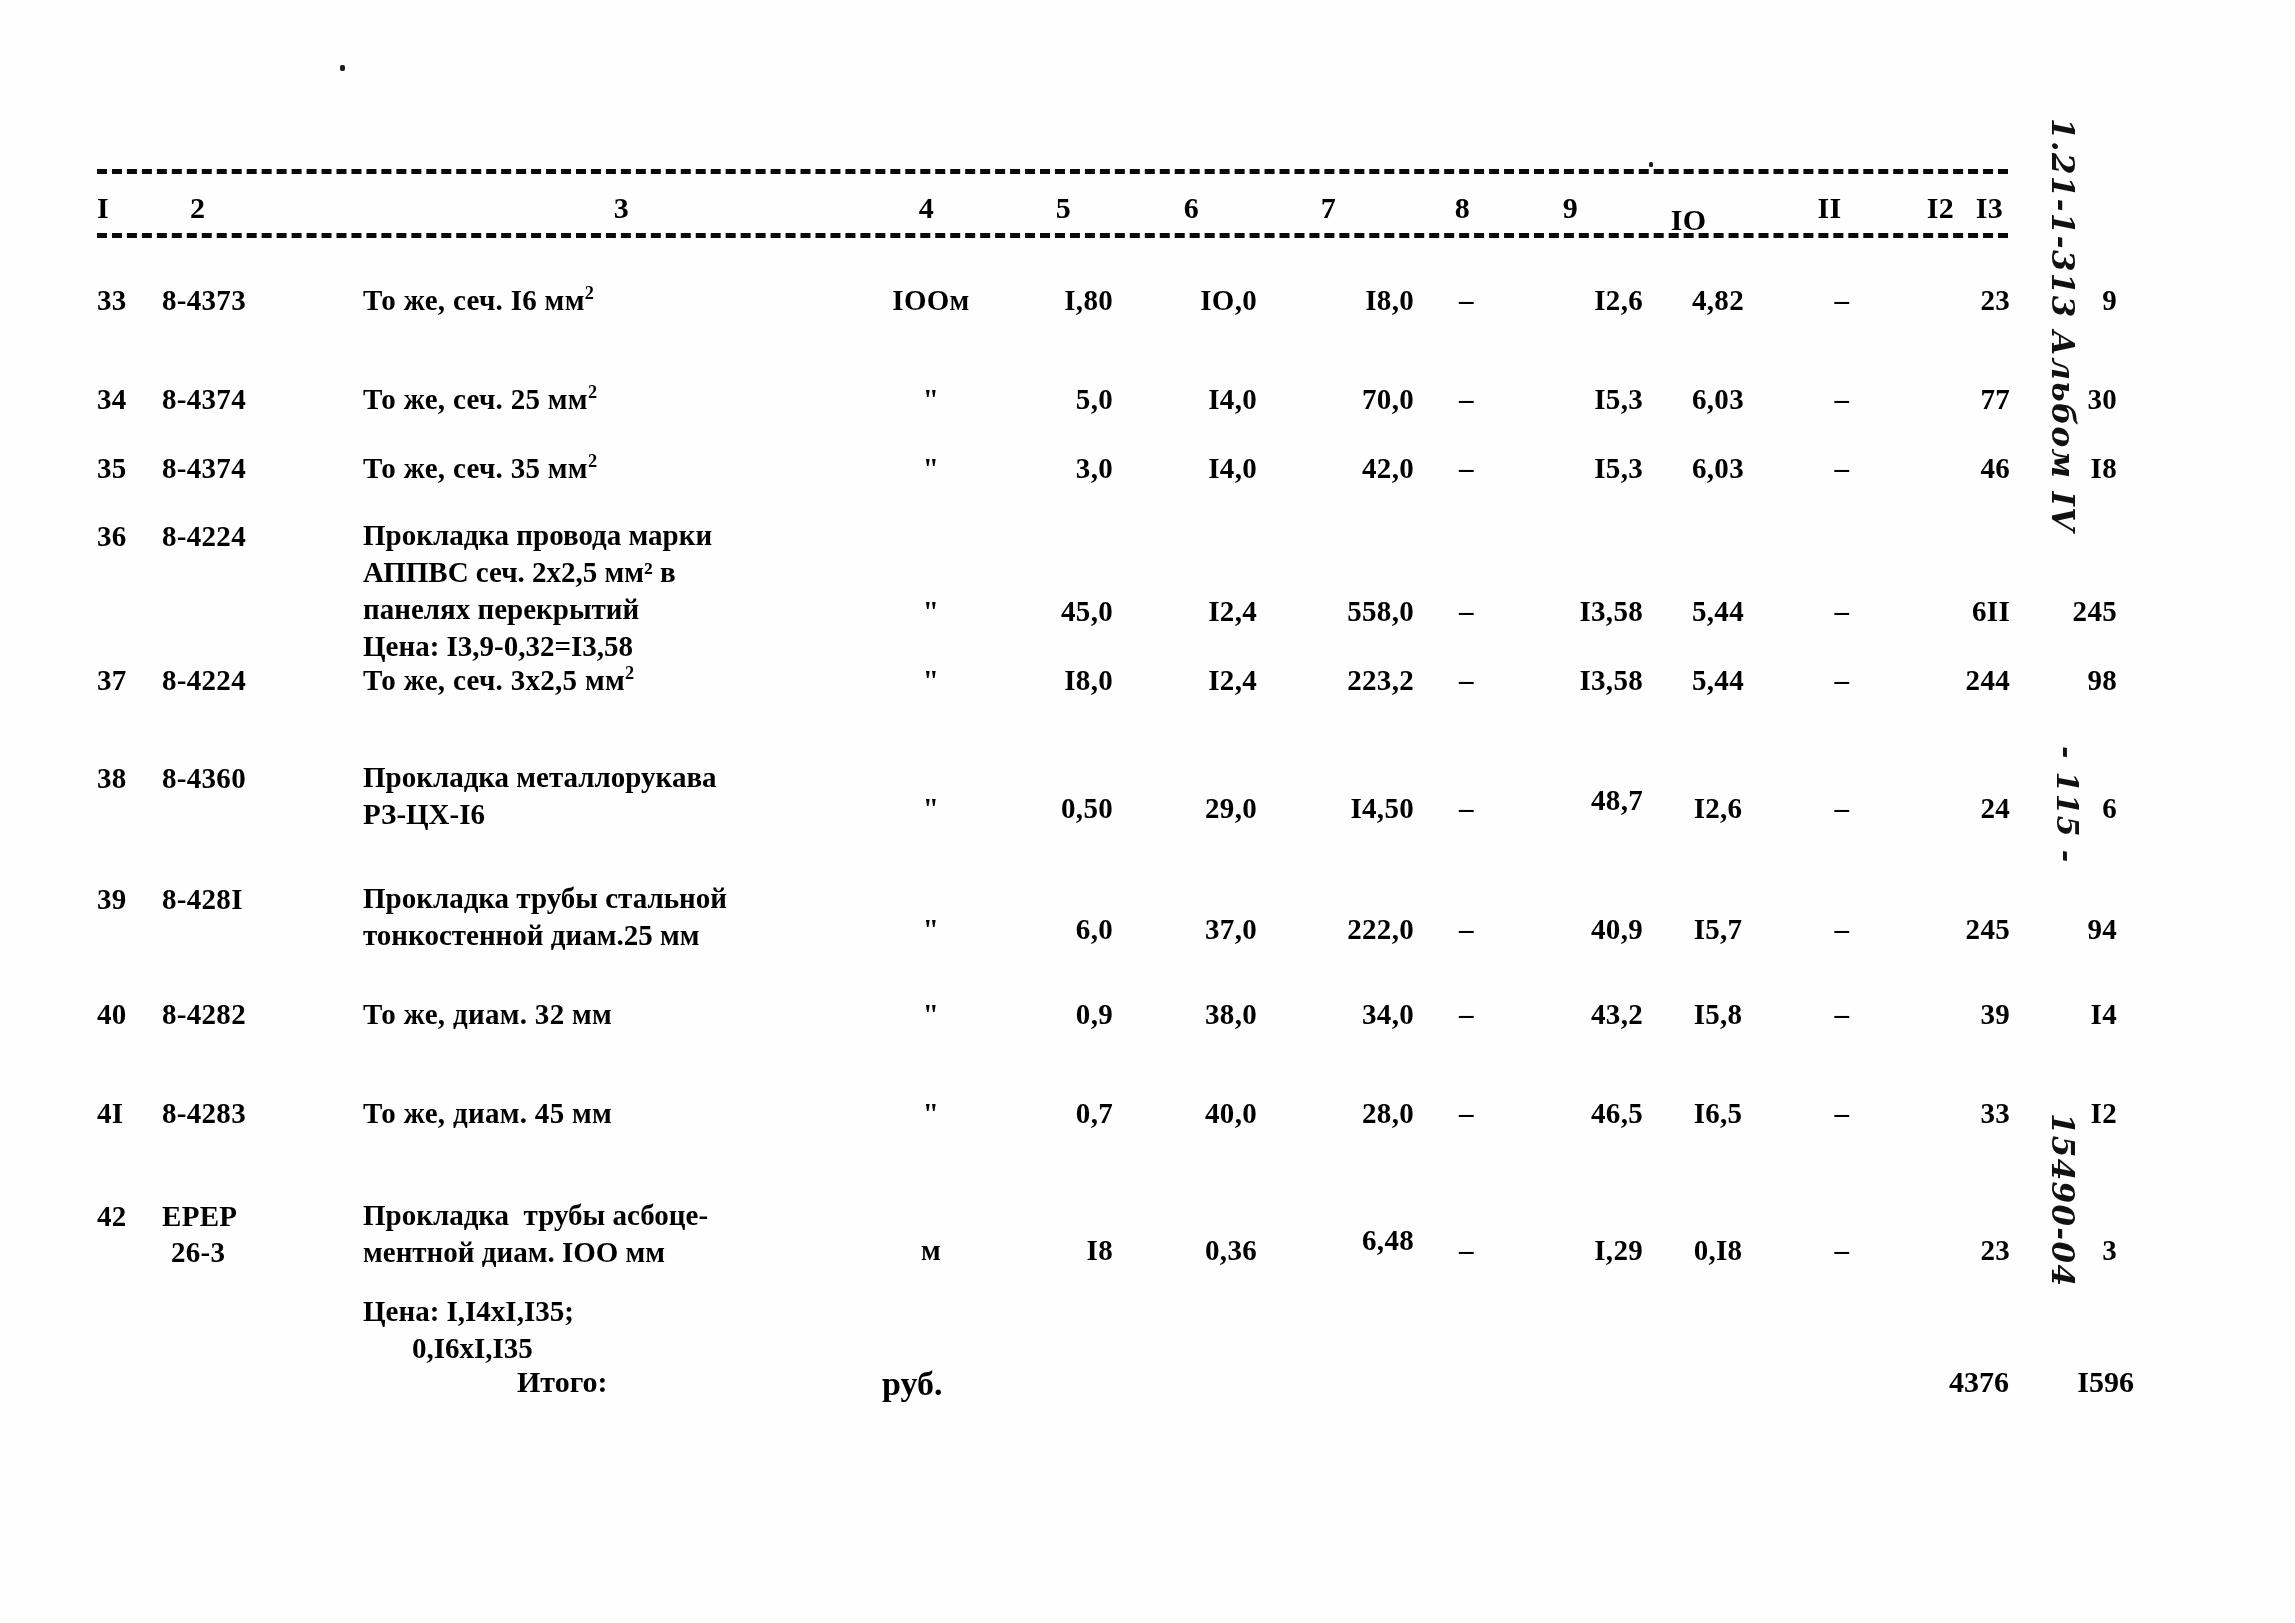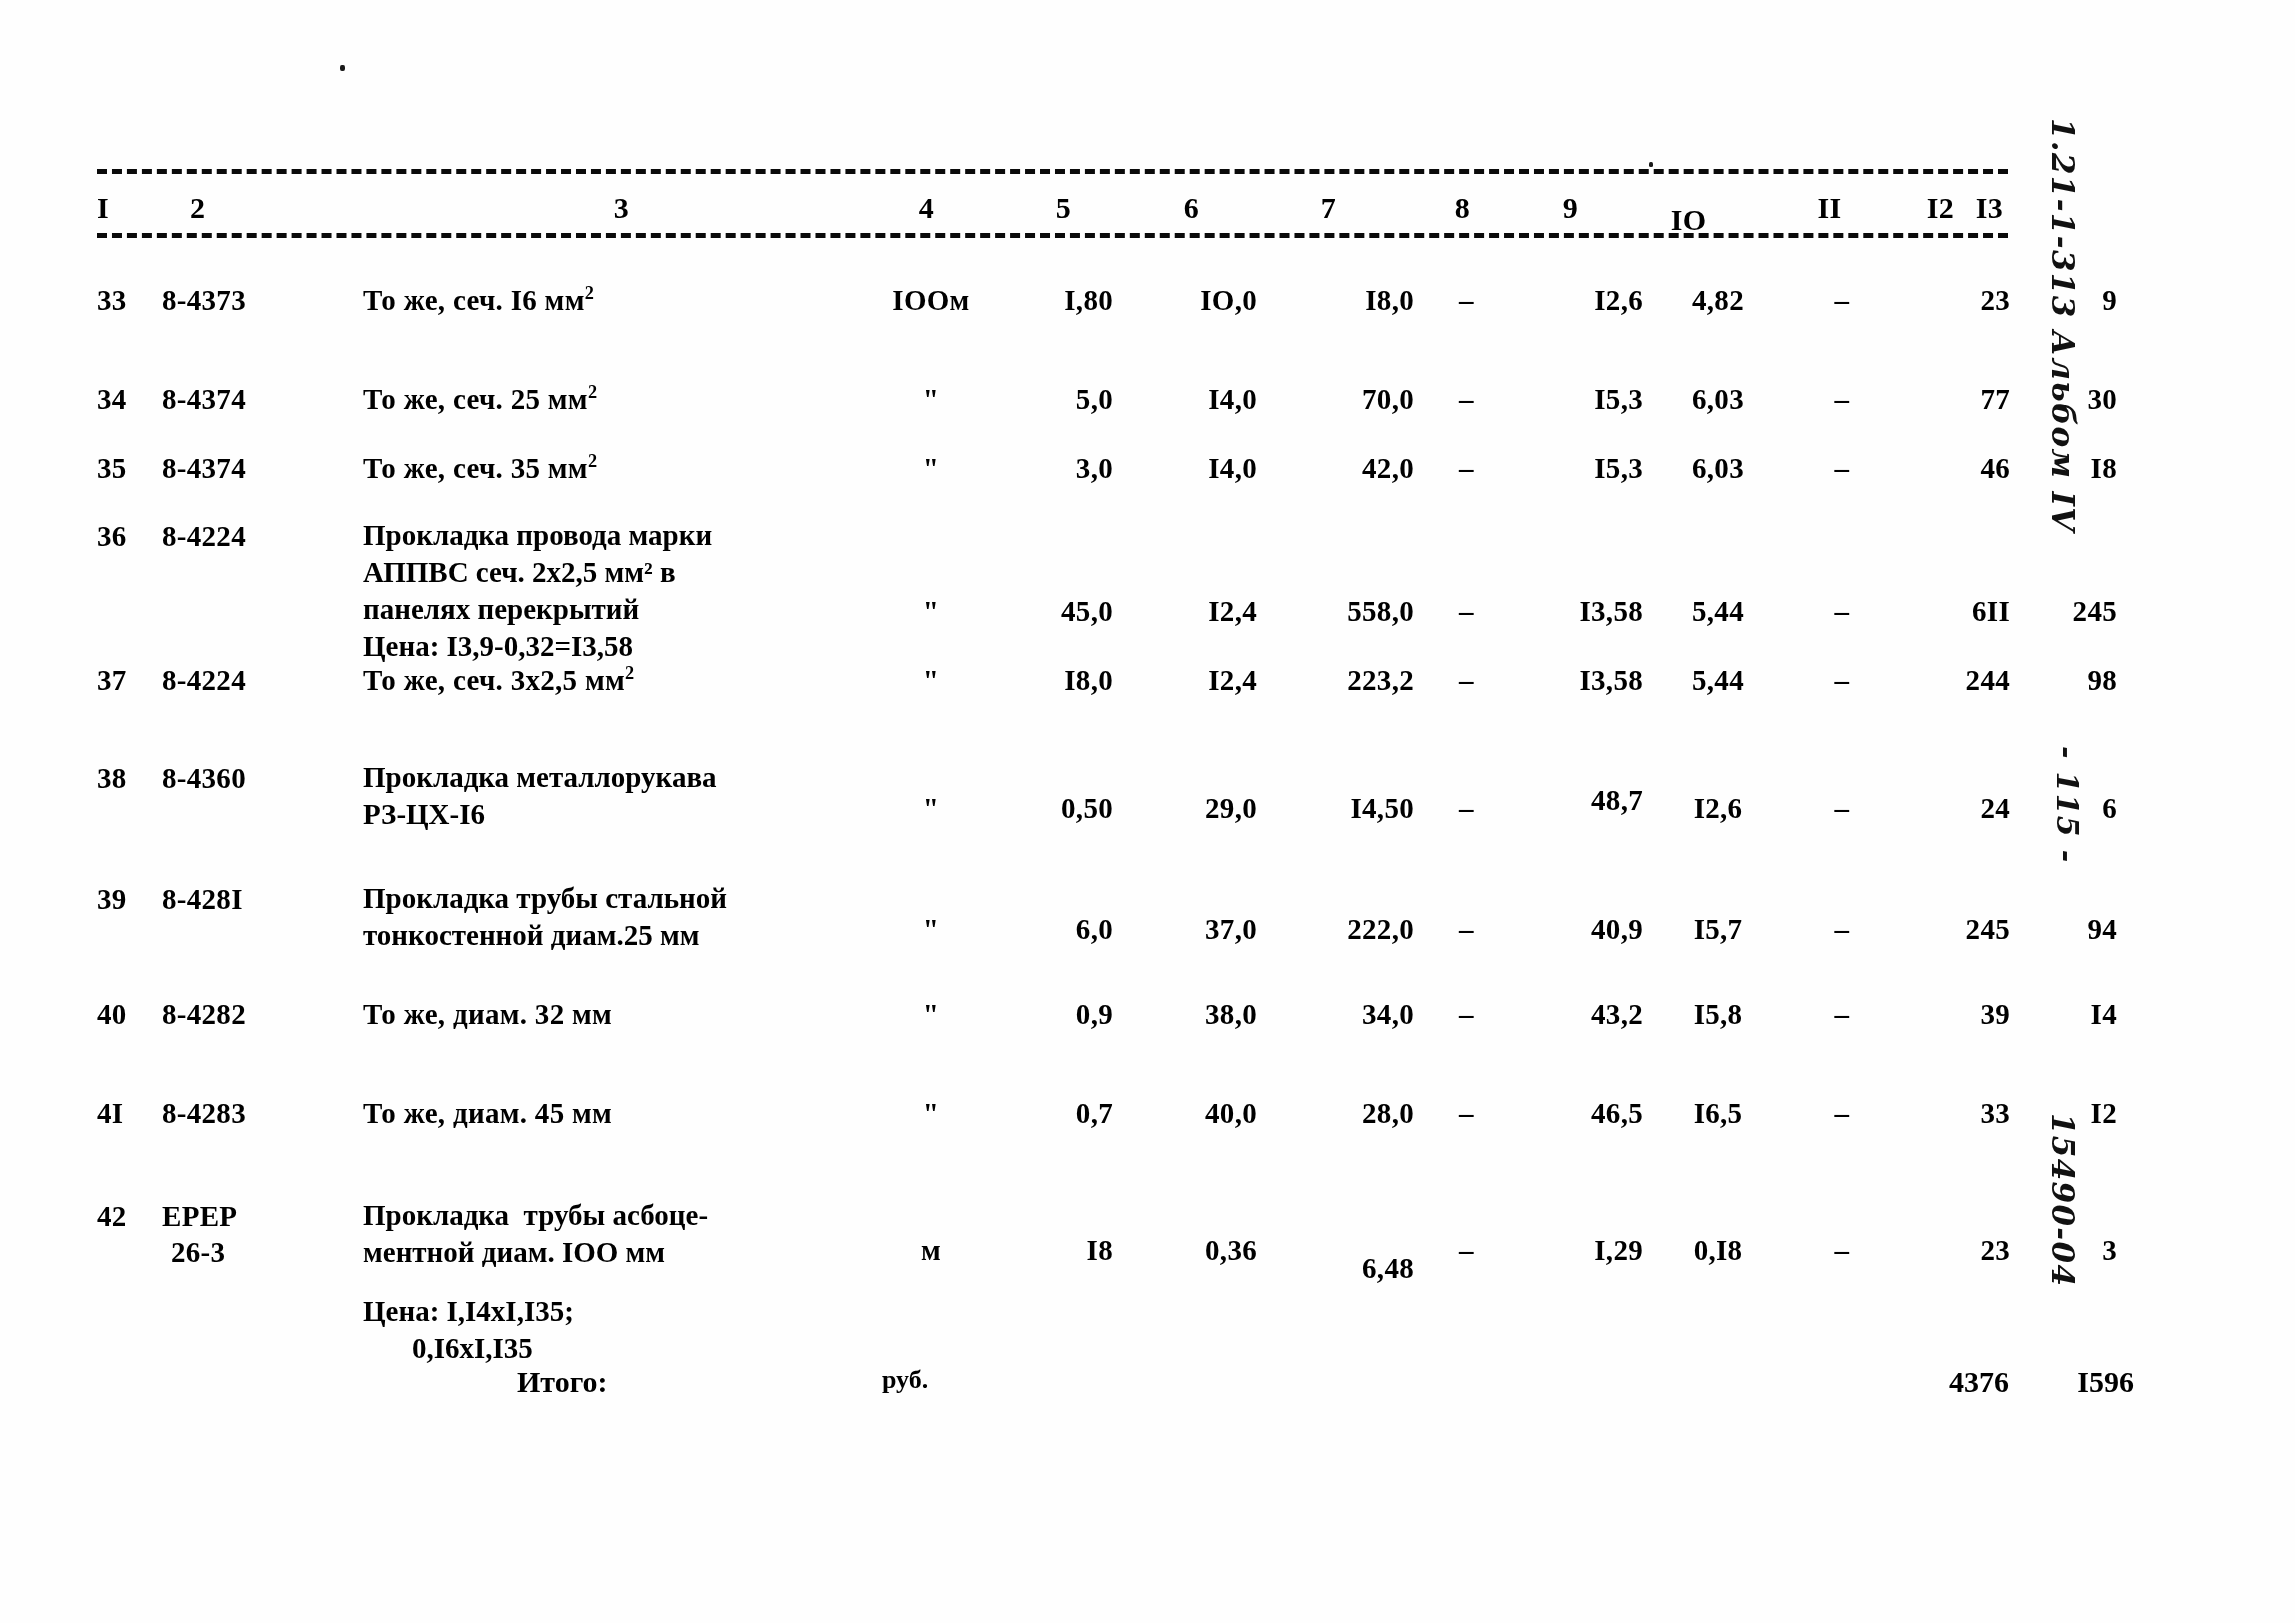--- a/index.html
+++ b/index.html
@@ -94,21 +94,21 @@
     position: absolute;
     left: 517px;
     font-weight: 700;
     font-size: 30px;
     white-space: pre;
   }
   .total-unit {
     position: absolute;
     left: 882px;
     font-weight: 700;
-    font-size: 26px;
+    font-size: 34px;
     white-space: pre;
   }
   .total-12 {
     position: absolute;
     left: 1885px;
     width: 124px;
     text-align: right;
     font-weight: 700;
     font-size: 30px;
     white-space: pre;
@@ -350,21 +350,21 @@
     <div class="cell c-num">42</div>
     <div class="cell c-code">ЕРЕР</div>
     <div class="cell c-code" style="top:36px;left:171px;">26-3</div>
     <div class="desc-block" style="left:363px;top:0;">
       <div class="desc-line">Прокладка  трубы асбоце-</div>
       <div class="desc-line">ментной диам. IОО мм</div>
     </div>
     <div class="cell c-unit" style="top:34px;">м</div>
     <div class="cell c5" style="top:34px;">I8</div>
     <div class="cell c6" style="top:34px;">0,36</div>
-    <div class="cell c7" style="top:52px;">6,48</div>
+    <div class="cell c7" style="top:24px;">6,48</div>
     <div class="cell c8" style="top:34px;">–</div>
     <div class="cell c9" style="top:34px;">I,29</div>
     <div class="cell c10" style="top:34px;">0,I8</div>
     <div class="cell c11" style="top:34px;">–</div>
     <div class="cell c12" style="top:34px;">23</div>
     <div class="cell c13" style="top:34px;">3</div>
   </div>
 
   <div class="desc-block" style="left:363px;top:1293px;">
     <div class="desc-line">Цена: I,I4хI,I35;</div>

